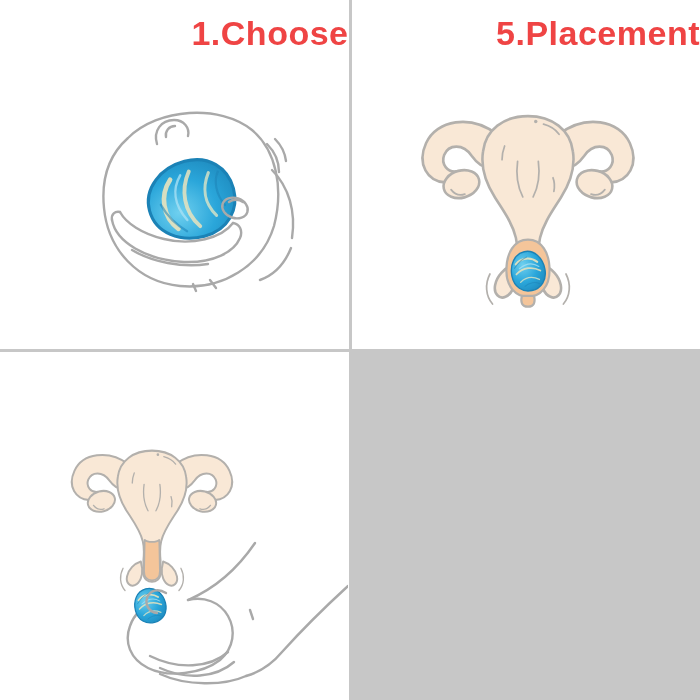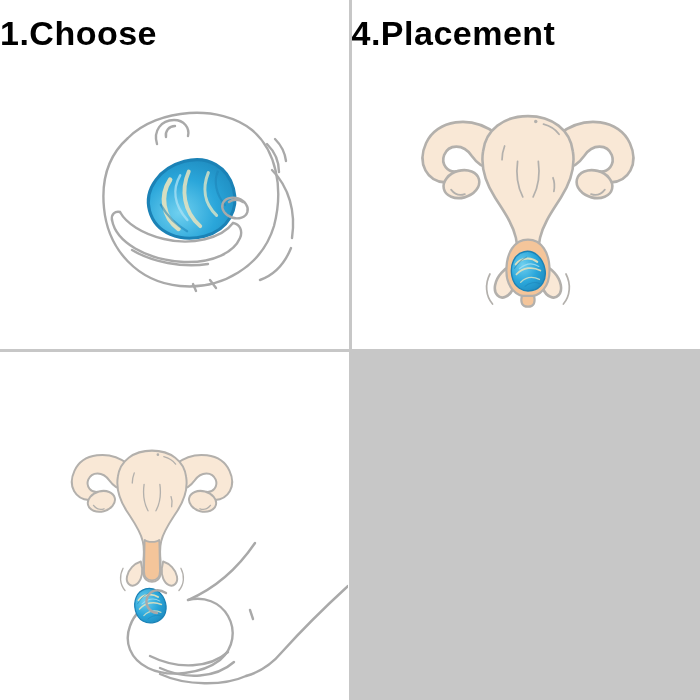--- a/index.html
+++ b/index.html
@@ -15,24 +15,24 @@
   }
   .panel{
     background:#ffffff;
     position:relative;
     overflow:hidden;
   }
   .panel h2{
     position:relative;
     z-index:2;
     margin:14px 0 0 0;
-    text-align:left;
+    text-align:right;
     font-size:34px;
     font-weight:700;
-    color:#000000;
+    color:#ef4444;
     letter-spacing:0.5px;
   }
   .art{
     position:absolute;
     inset:0;
     z-index:1;
   }
   .art svg{position:absolute;top:0;left:0;}
   
   .fill{fill:#f9e8d6;stroke:#b3b0ac;stroke-width:3;stroke-linejoin:round;}
@@ -128,21 +128,21 @@
             <path class="h" d="M148,188 L154,196"></path>
             <path class="h" d="M131,192 L134,199"></path>
           </g>
         </g>
       </svg>
     </div>
   </section>
 
 
   <section class="panel">
-    <h2>4.Placement</h2>
+    <h2>5.Placement</h2>
     <div class="art">
       <svg width="348" height="348" viewBox="0 0 348 348">
         <use href="#uterus-with-egg" transform="translate(55,87) scale(0.864,0.908)"></use>
       </svg>
     </div>
   </section>
 
   <section class="panel">
     <div class="art">
       <svg width="348" height="348" viewBox="0 0 348 348">

